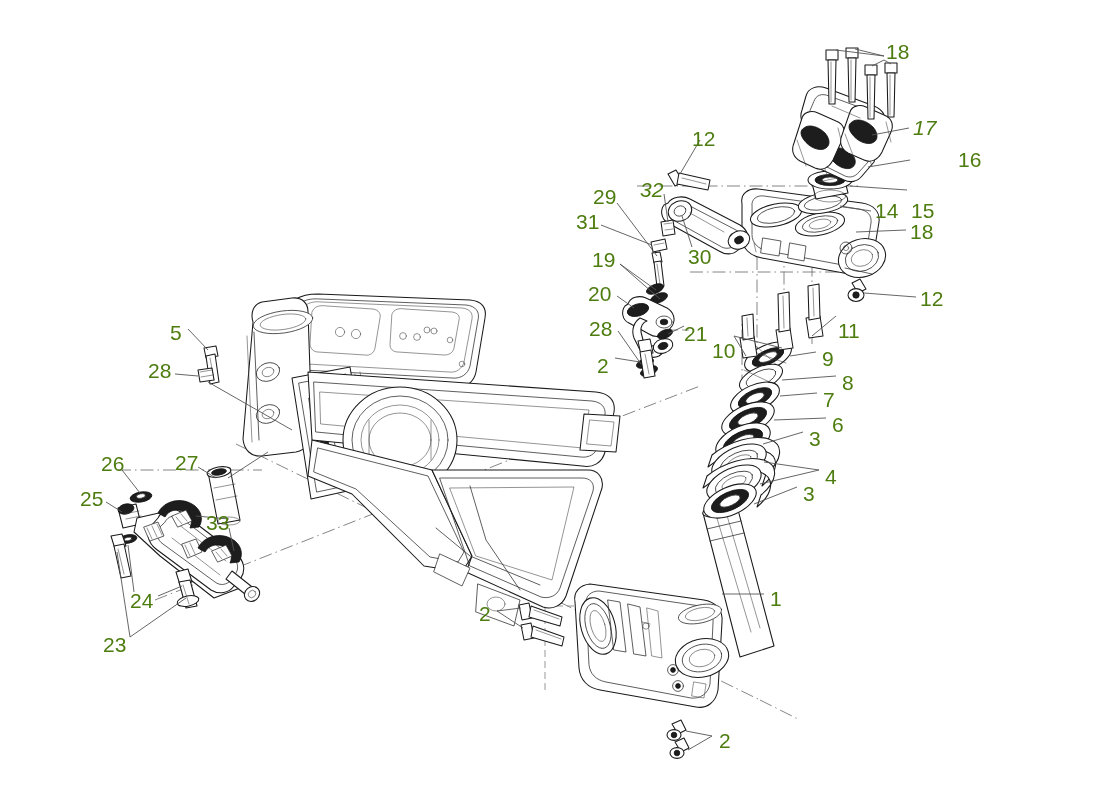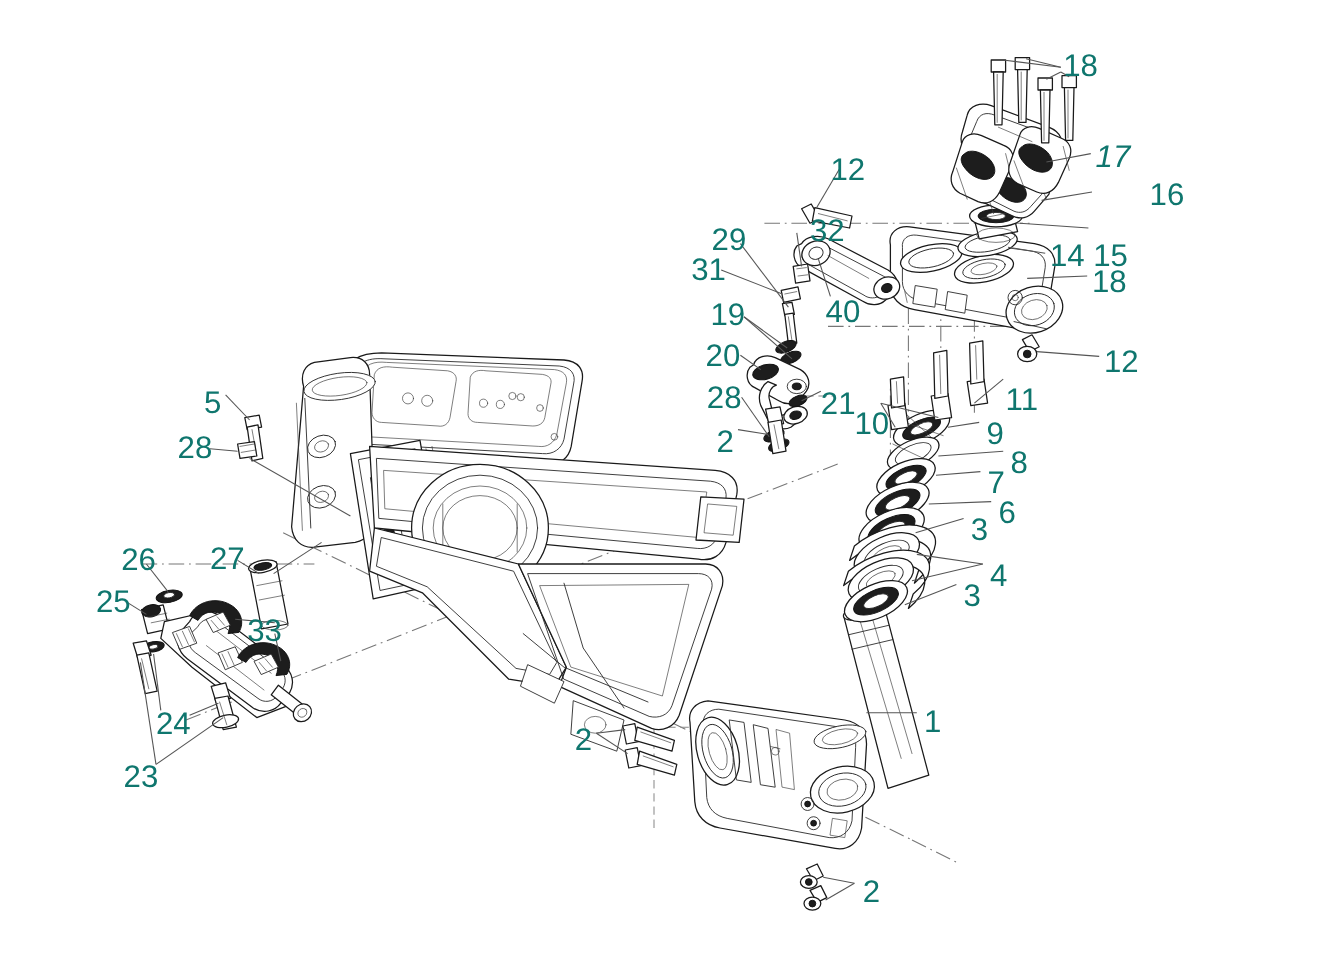--- a/index.html
+++ b/index.html
@@ -22,23 +22,23 @@
   #diagram-svg {
     position: absolute;
     left: 0;
     top: 0;
     width: 1100px;
     height: 800px;
   }
   .callout-label {
     position: absolute;
     font-family: "Liberation Sans", sans-serif;
-    font-size: 26px;
+    font-size: 21px;
     font-weight: 400;
-    color: #0f766e;
+    color: #4d7c0f;
     line-height: 1;
     white-space: nowrap;
     user-select: none;
   }
   .lnf  { fill: none; stroke: #2a2a2a; stroke-width: 0.75; stroke-linecap: round; stroke-linejoin: round; }
   .lnt  { fill: none; stroke: #3c3c3c; stroke-width: 0.55; stroke-linecap: round; stroke-linejoin: round; }
   .fillw { fill: #ffffff; stroke: #1a1a1a; stroke-width: 1.05; stroke-linejoin: round; stroke-linecap: round; }
   .fillw-f { fill: #ffffff; stroke: #2a2a2a; stroke-width: 0.75; stroke-linejoin: round; stroke-linecap: round; }
   .filldk { fill: #1d1d1d; stroke: #111111; stroke-width: 0.8; stroke-linejoin: round; }
   .leader { fill: none; stroke: #555555; stroke-width: 0.9; }
@@ -619,19 +619,19 @@
     <span class="callout-label" style="left:588px;  top:283px;text-align:right;">20</span>
     <span class="callout-label" style="left:684px;  top:323px;">21</span>
     <span class="callout-label" style="left:589px;  top:318px;">28</span>
     <span class="callout-label" style="left:103px;  top:634px;">23</span>
     <span class="callout-label" style="left:130px;  top:590px;">24</span>
     <span class="callout-label" style="left:80px;   top:488px;">25</span>
     <span class="callout-label" style="left:101px;  top:453px;">26</span>
     <span class="callout-label" style="left:175px;  top:452px;">27</span>
     <span class="callout-label" style="left:148px;  top:360px;">28</span>
     <span class="callout-label" style="left:593px;  top:186px;">29</span>
-    <span class="callout-label" style="left:688px;  top:246px;">40</span>
+    <span class="callout-label" style="left:688px;  top:246px;">30</span>
     <span class="callout-label" style="left:576px;  top:211px;">31</span>
-    <span class="callout-label" style="left:675px;  top:179px;">32</span>
+    <span class="callout-label" style="left:640px;  top:179px;font-style:italic;">32</span>
     <span class="callout-label" style="left:206px;  top:512px;">33</span>
   </div>
 
 </div>
 
 </body></html>

